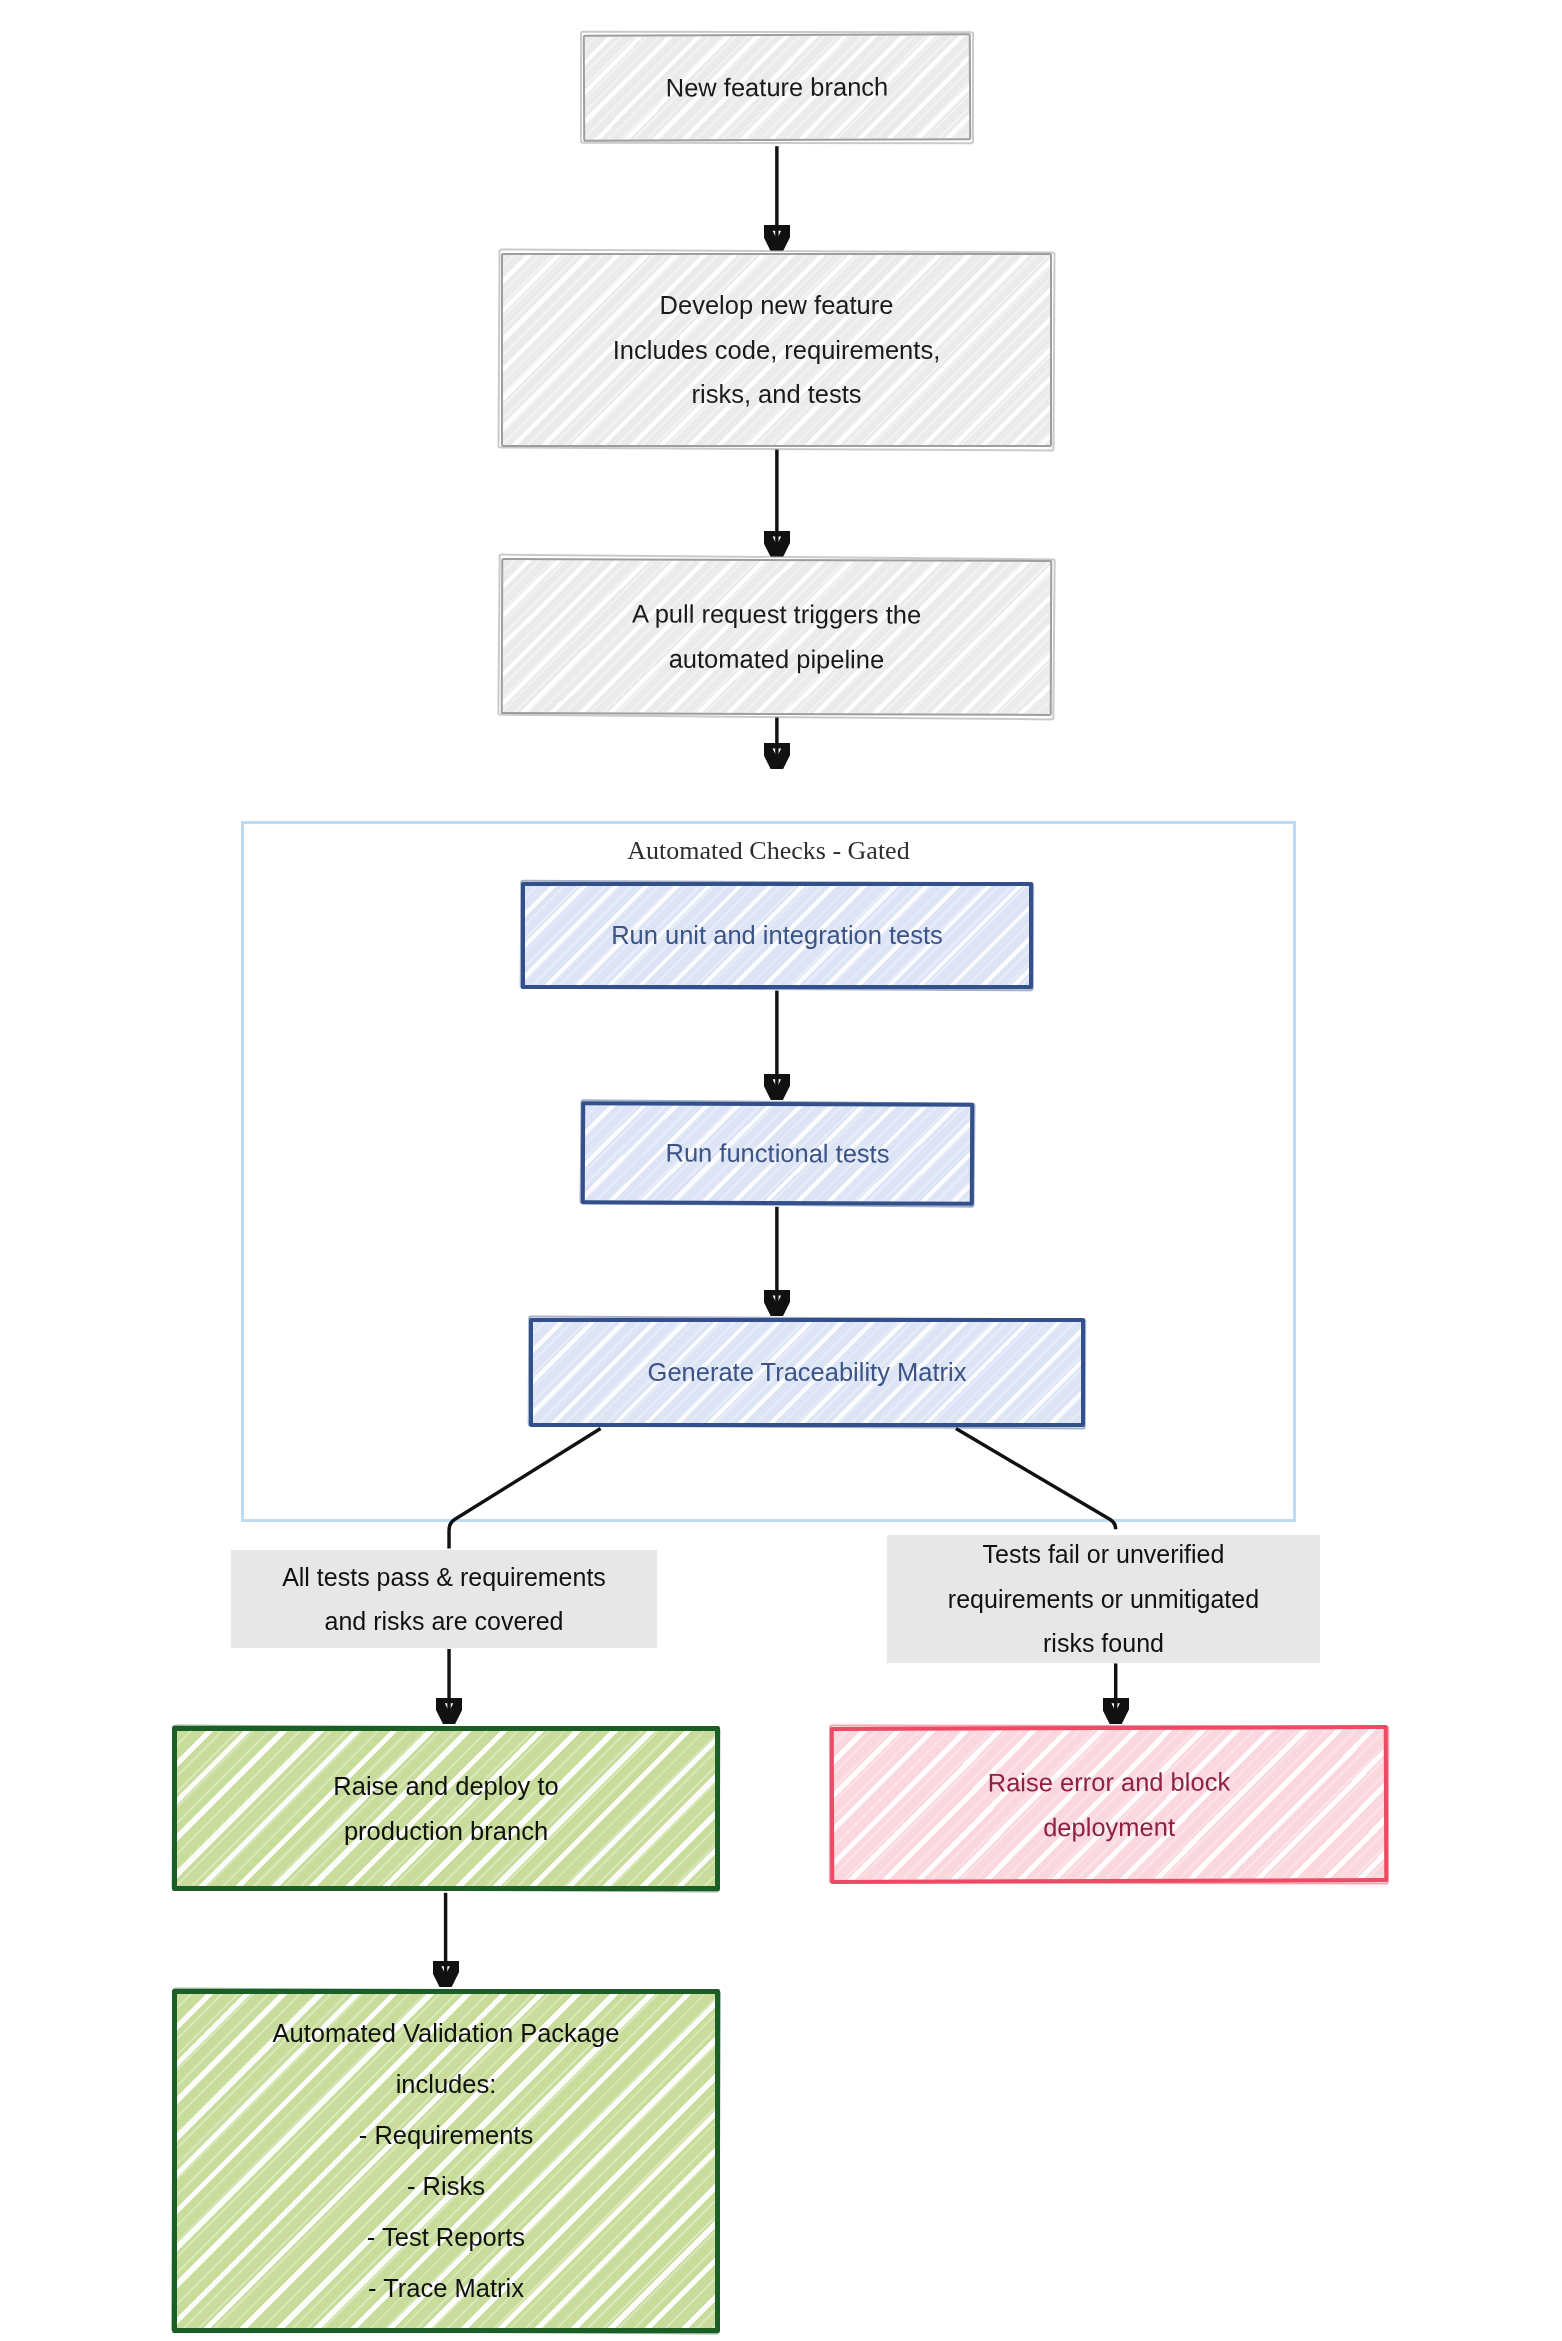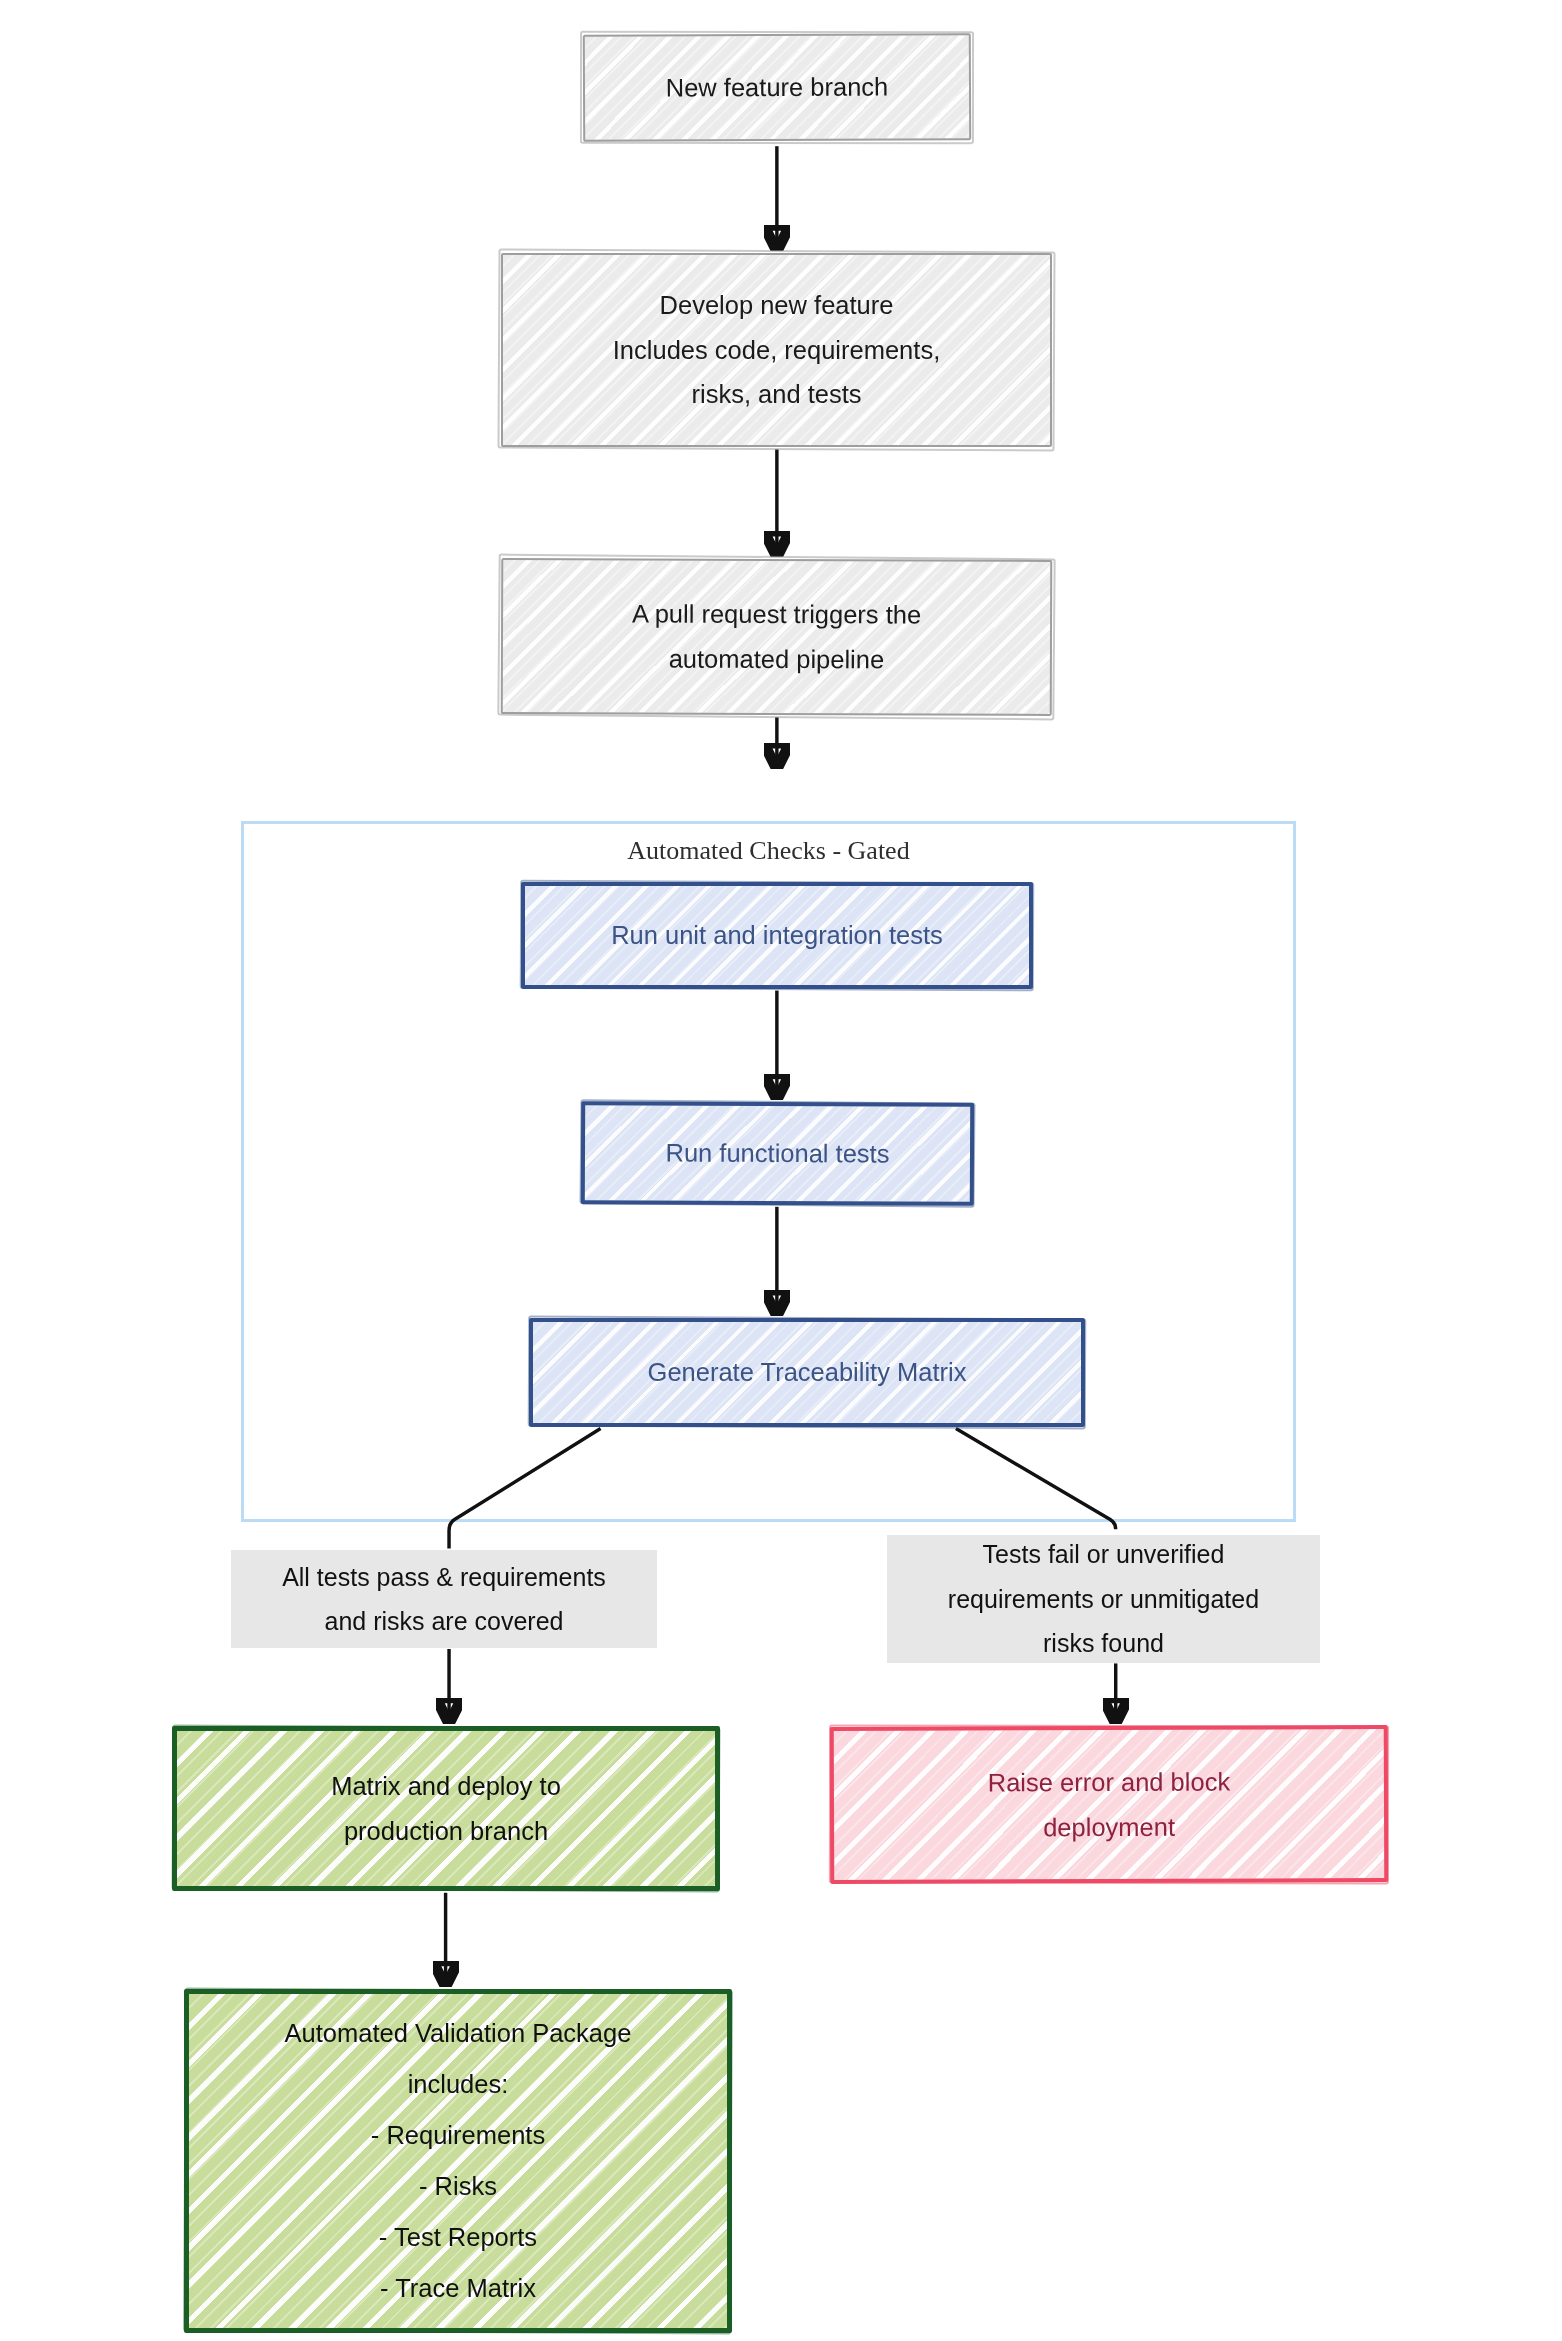--- a/index.html
+++ b/index.html
@@ -115,21 +115,21 @@
   }
 
   
   .n-new-branch   { left: 583px;  top: 34px;   width: 388px; height: 107px; transform: rotate(-0.25deg); }
   .n-develop      { left: 501px;  top: 253px;  width: 551px; height: 194px; }
   .n-pull-request { left: 501px;  top: 559px;  width: 551px; height: 156px; transform: rotate(0.2deg); }
   .n-run-unit     { left: 521px;  top: 882px; width: 512px; height: 107px; align-items: center; }
   .n-run-func     { left: 581px;  top: 1102px; width: 393px; height: 103px; transform: rotate(0.25deg); }
   .n-gen-trace    { left: 529px;  top: 1318px; width: 556px; height: 109px; text-align: center; }
   .n-merge        { left: 172px;  top: 1726px; width: 548px; height: 165px; }
-  .n-package      { left: 172px;  top: 1989px; width: 548px; height: 344px; line-height: 2.0; margin-left: 12px; }
+  .n-package      { left: 172px;  top: 1989px; width: 548px; height: 344px; line-height: 2.0; }
   .n-raise-error  { left: 830px; top: 1726px; width: 558px; height: 157px; transform: rotate(-0.2deg); }
   .l-pass { left: 231px;  top: 1550px; width: 426px; height: 98px; }
   .l-fail { left: 887px; top: 1535px; width: 433px; height: 128px; }
 
   .line { display: block; }
 </style>
 </head>
 <body>
 
 <div class="canvas">
@@ -188,21 +188,21 @@
     <span class="line">and risks are covered</span>
   </div>
 
   <div class="elabel l-fail">
     <span class="line">Tests fail or unverified</span>
     <span class="line">requirements or unmitigated</span>
     <span class="line">risks found</span>
   </div>
 
   <div class="node green n-merge">
-    <span class="line">Matrix and deploy to</span>
+    <span class="line">Raise and deploy to</span>
     <span class="line">production branch</span>
   </div>
 
   <div class="node green n-package">
     <span class="line">Automated Validation Package</span>
     <span class="line">includes:</span>
     <span class="line">- Requirements</span>
     <span class="line">- Risks</span>
     <span class="line">- Test Reports</span>
     <span class="line">- Trace Matrix</span>

